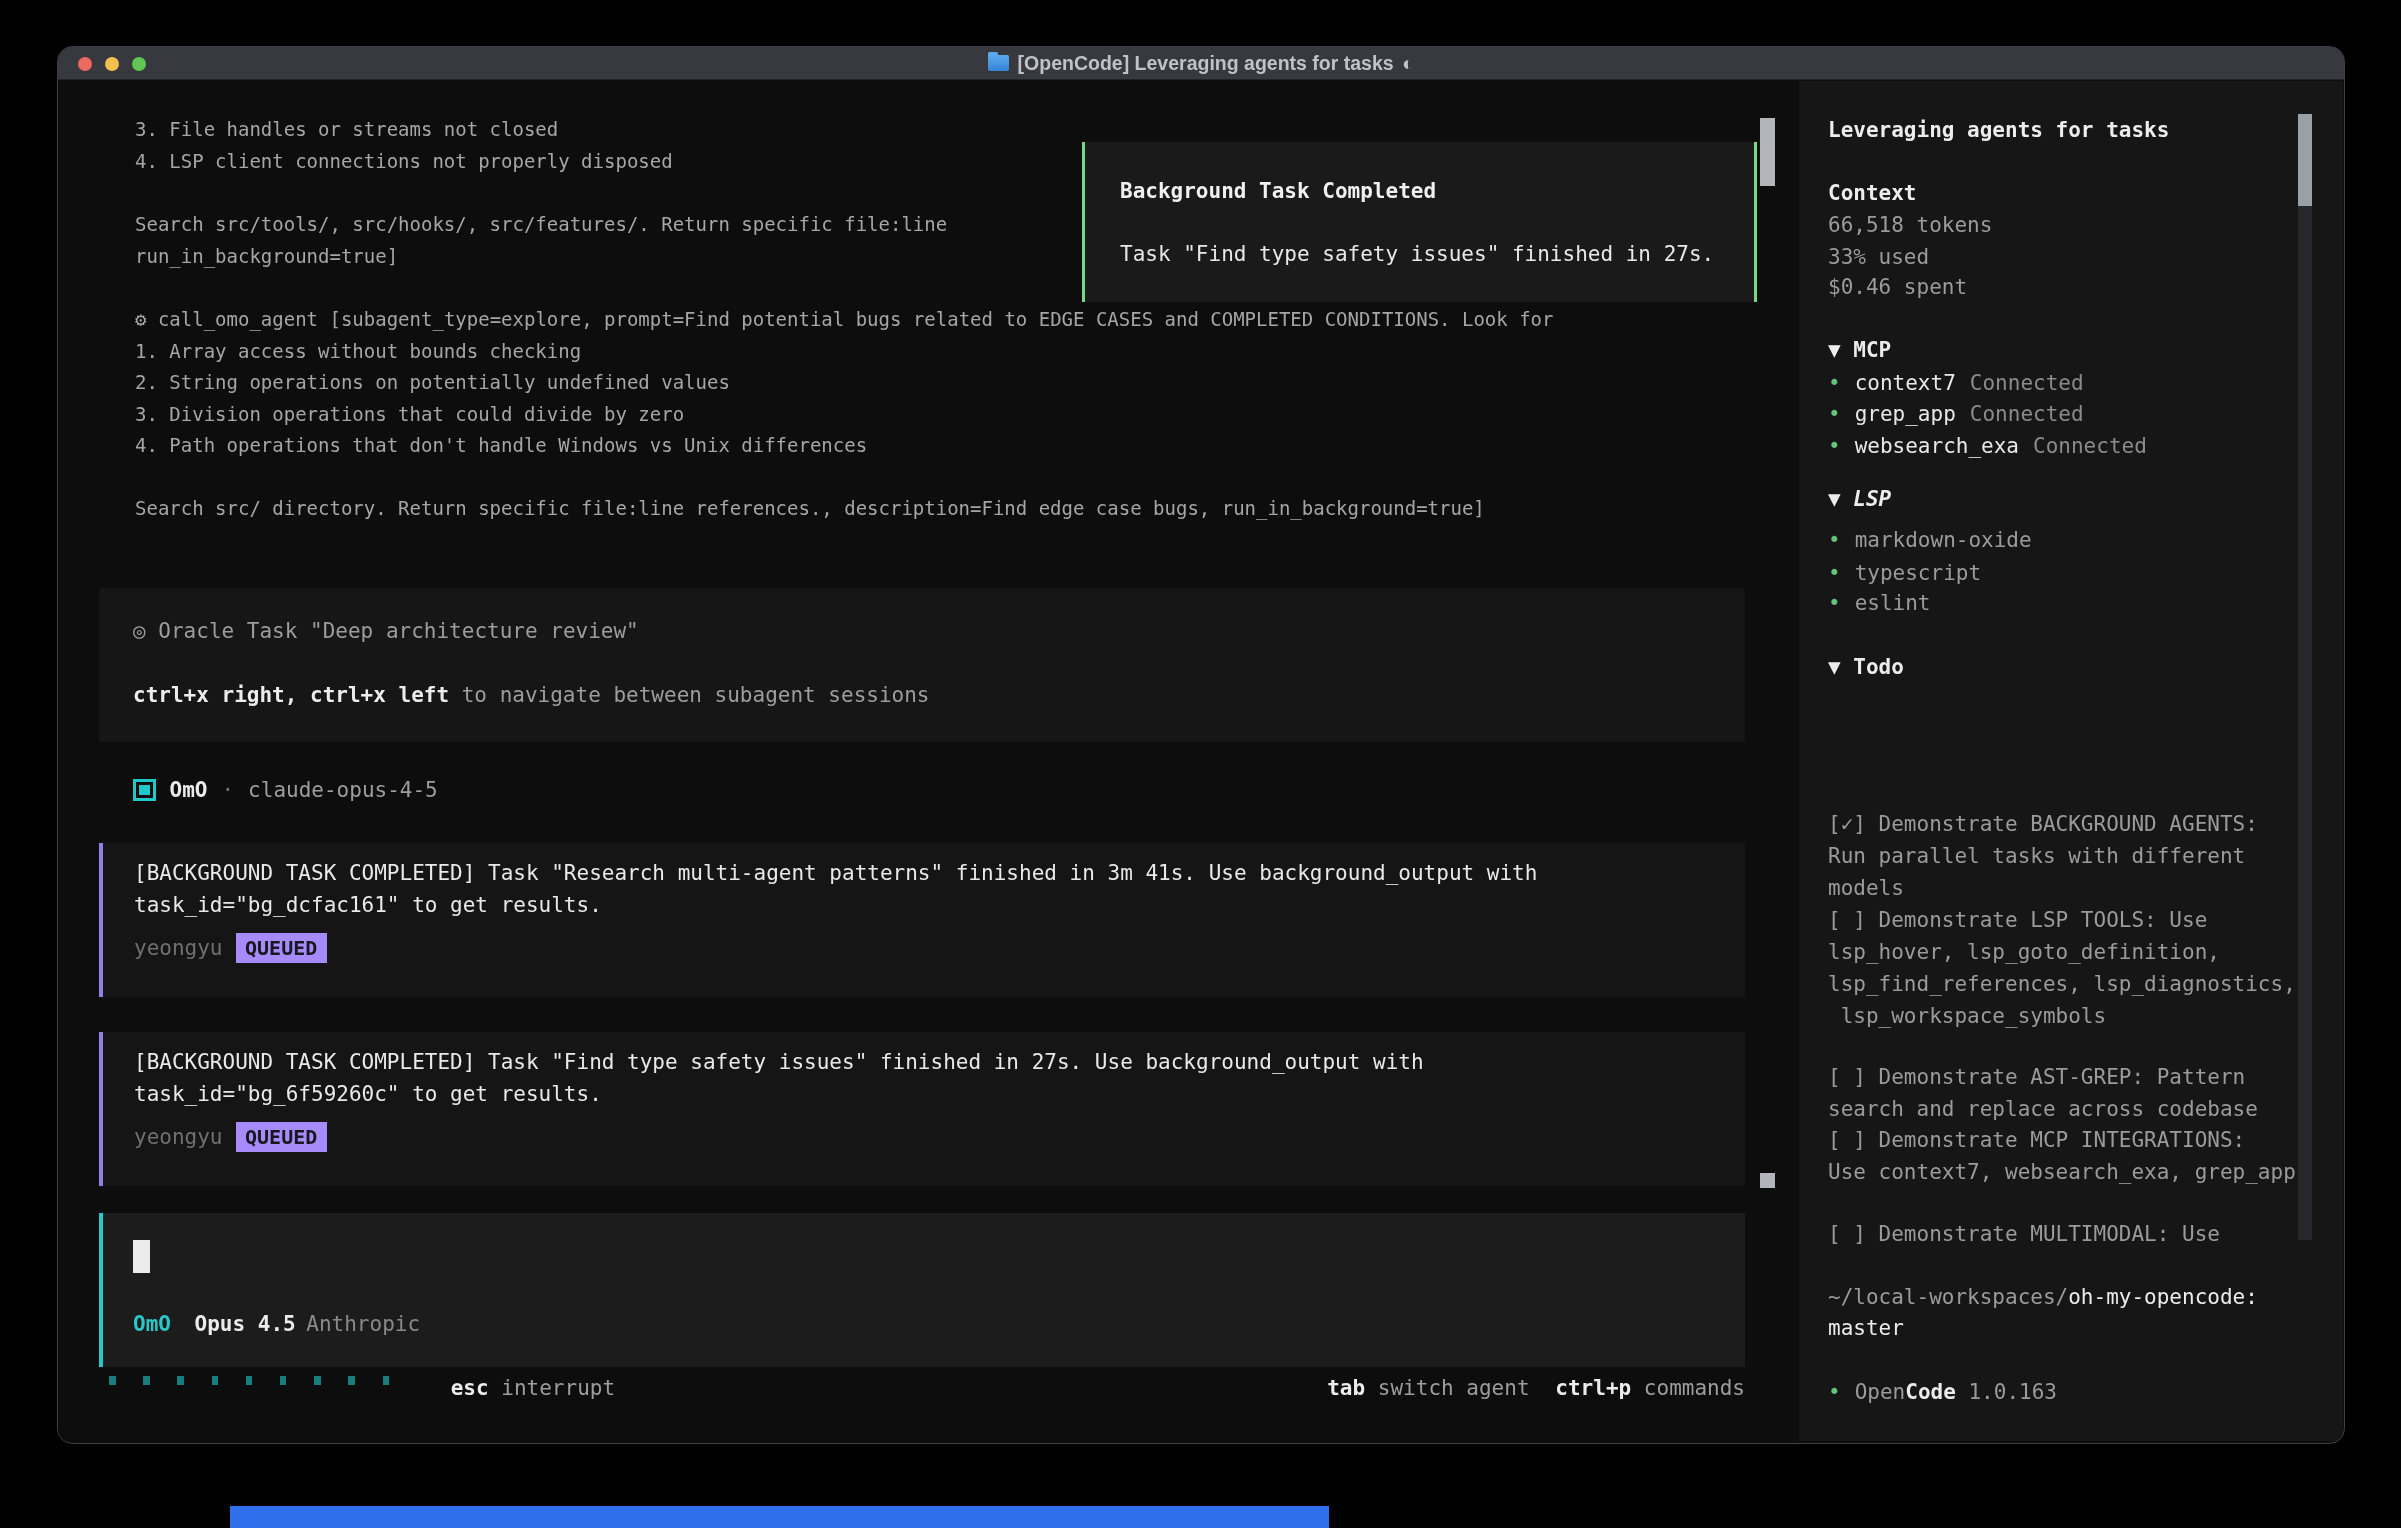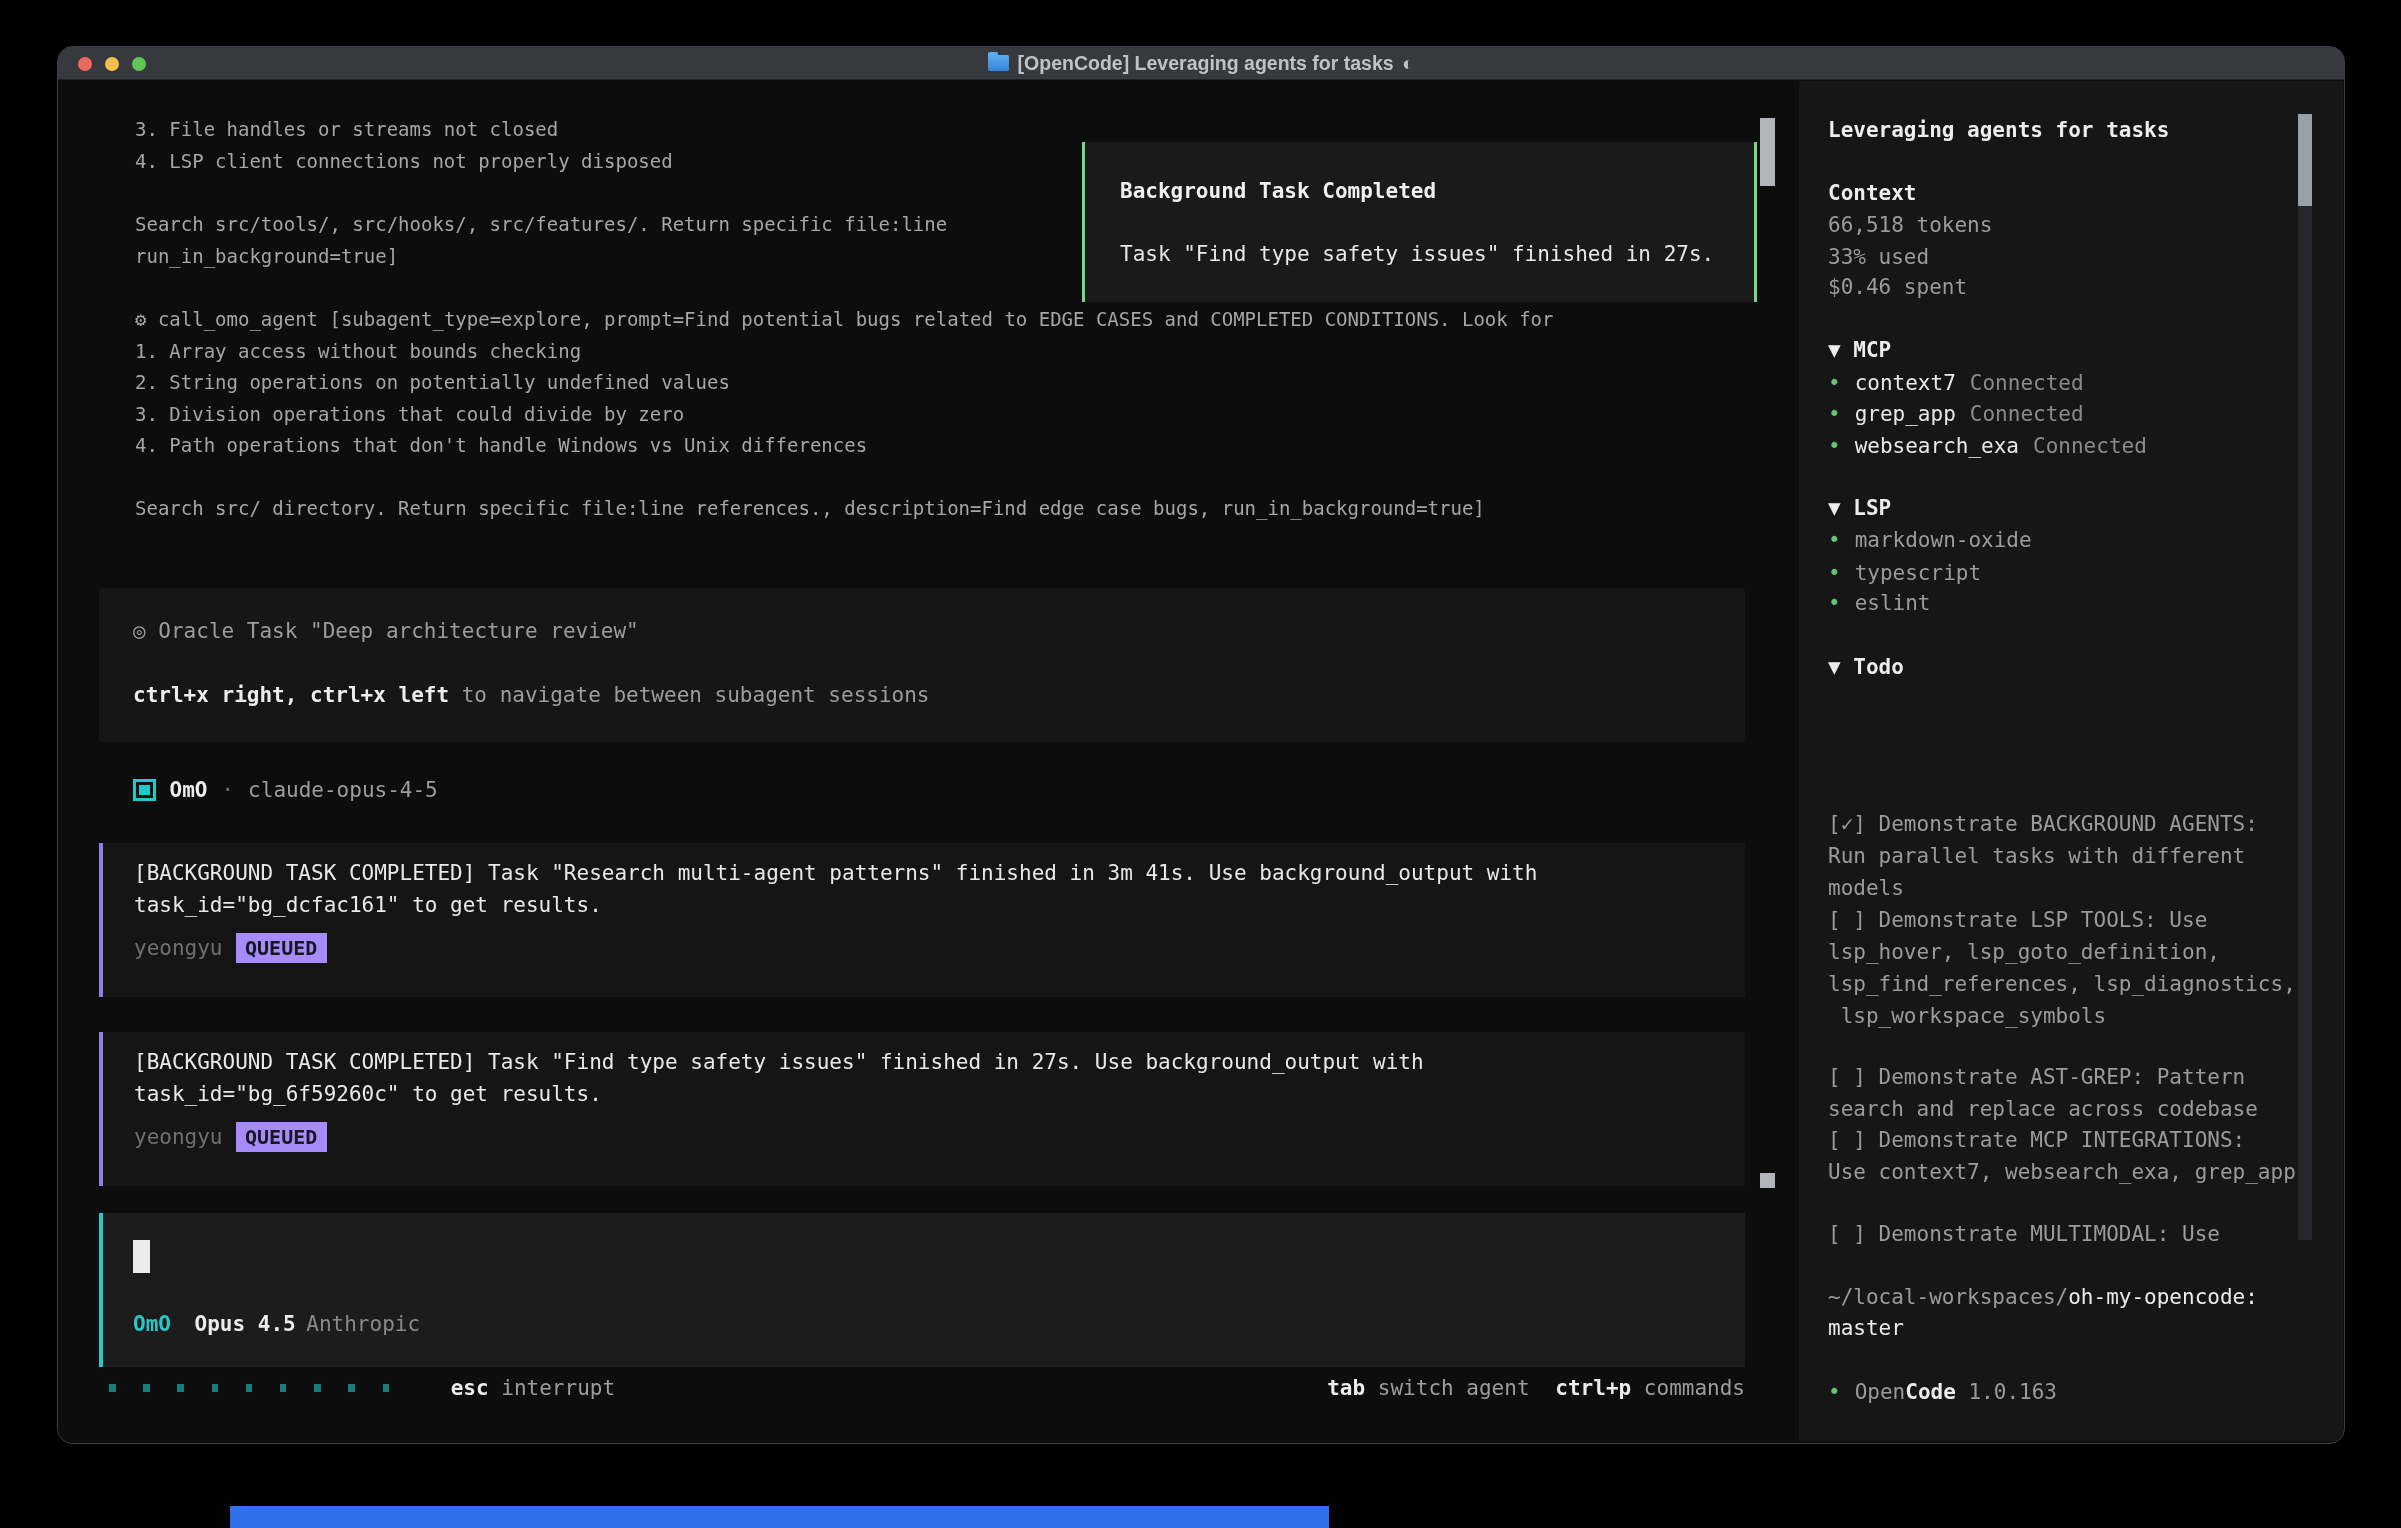--- a/index.html
+++ b/index.html
@@ -45,21 +45,21 @@
   .msg-text { position:absolute; left:31px; top:13.6px; font-size:21px; line-height:32px;
               color:#e9e9e9; white-space:pre-wrap; width:1560px; }
   .msg-meta { position:absolute; left:31px; top:90px; display:flex; align-items:center; gap:13px; font-size:21px; }
   .badge { background:#a78bfa; color:#17171f; font-weight:bold; font-size:20px; padding:3px 9.5px; }
 
   .inputbox { position:absolute; left:41px; top:1132px; width:1646px; height:154px; background:#1c1c1c;
               border-left:4.1px solid #29c8c8; }
   .cursor { position:absolute; left:30px; top:26.6px; width:16.5px; height:33px; background:#ececec; }
   .model-row { position:absolute; left:30px; top:99px; display:flex; gap:10.6px; font-size:21px; white-space:pre; }
 
-  .statusbar-left { position:absolute; left:51px; top:1295px; display:flex; align-items:center; gap:23px; }
+  .statusbar-left { position:absolute; left:51px; top:1295px; display:flex; gap:23px; }
   .spin-dot { width:6.5px; height:8.9px; background:#177d7d; margin-right:4.7px; }
   .statusbar-right { position:absolute; right:54px; top:1295px; display:flex; gap:11.8px; font-size:21px; white-space:pre; }
   .kb { font-size:21px; white-space:pre; }
 
   .scrollbar-main { position:absolute; left:1702px; top:0; width:15.4px; height:100%; }
   .sb-thumb { position:absolute; left:0; width:100%; background:#b2b6bb; }
 
   .sb-side-track { position:absolute; left:499px; top:33px; width:14px; height:1126px; background:#26282c; }
   .sb-side-thumb { position:absolute; left:499px; top:33px; width:14px; height:92px; background:#9aa0a6; }
 
@@ -180,21 +180,21 @@
     <div class="sline shdr" style="top:96px;">Context</div>
     <div class="sline" style="top:128px;">66,518 tokens</div>
     <div class="sline" style="top:160px;">33% used</div>
     <div class="sline" style="top:190px;">$0.46 spent</div>
 
     <div class="sline shdr" style="top:253px;">▼ MCP</div>
     <div class="sline bullet-row" style="top:286px;"><span class="gbullet">•</span><span style="color:#e8e8e8">context7</span><span style="color:#8b8b8b">Connected</span></div>
     <div class="sline bullet-row" style="top:317px;"><span class="gbullet">•</span><span style="color:#e8e8e8">grep_app</span><span style="color:#8b8b8b">Connected</span></div>
     <div class="sline bullet-row" style="top:349px;"><span class="gbullet">•</span><span style="color:#e8e8e8">websearch_exa</span><span style="color:#8b8b8b">Connected</span></div>
 
-    <div class="sline shdr" style="top:411px;">▼ LSP</div>
+    <div class="sline shdr" style="top:402px;font-style:italic;">▼ LSP</div>
     <div class="sline bullet-row" style="top:443px;"><span class="gbullet">•</span><span>markdown-oxide</span></div>
     <div class="sline bullet-row" style="top:476px;"><span class="gbullet">•</span><span>typescript</span></div>
     <div class="sline bullet-row" style="top:506px;"><span class="gbullet">•</span><span>eslint</span></div>
 
     <div class="sline shdr" style="top:570px;">▼ Todo</div>
     <div class="sline" style="top:727px;">[✓] Demonstrate BACKGROUND AGENTS:
 Run parallel tasks with different
 models</div>
     <div class="sline green" style="top:823px;">[ ] Demonstrate LSP TOOLS: Use
 lsp_hover, lsp_goto_definition,

